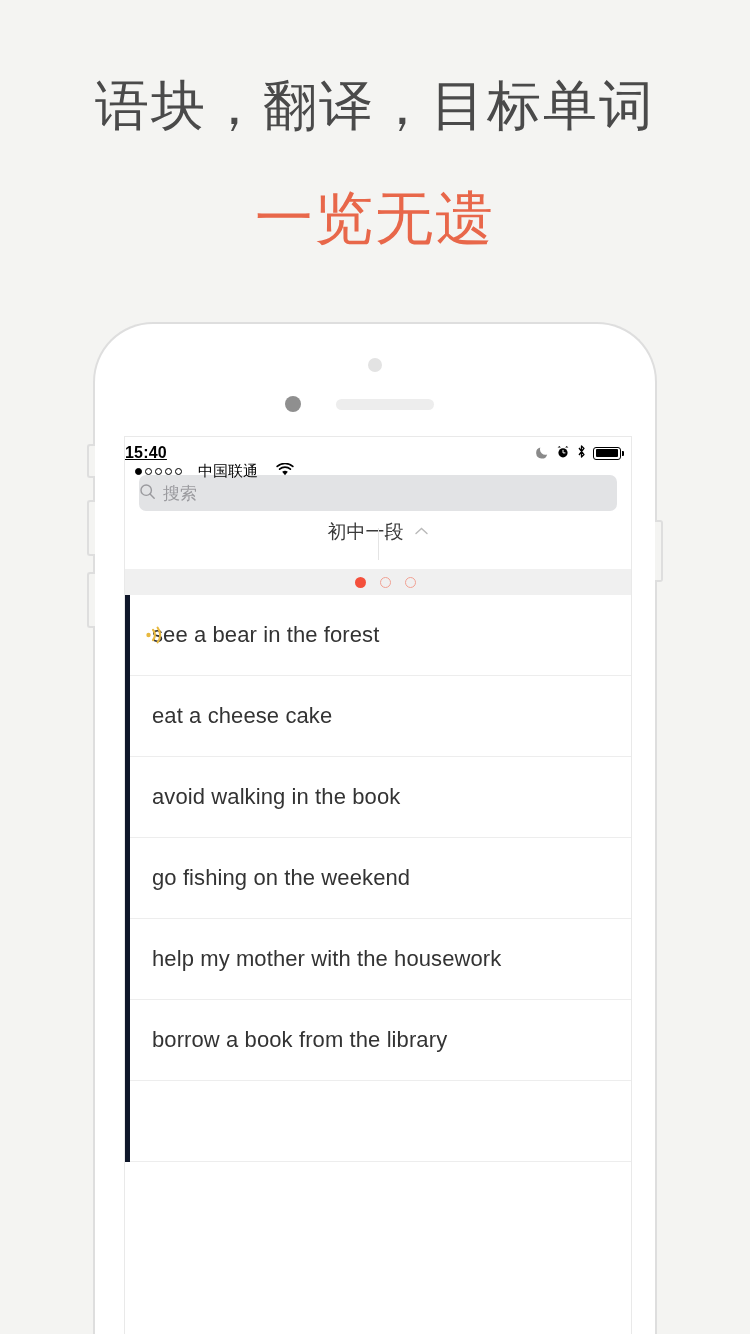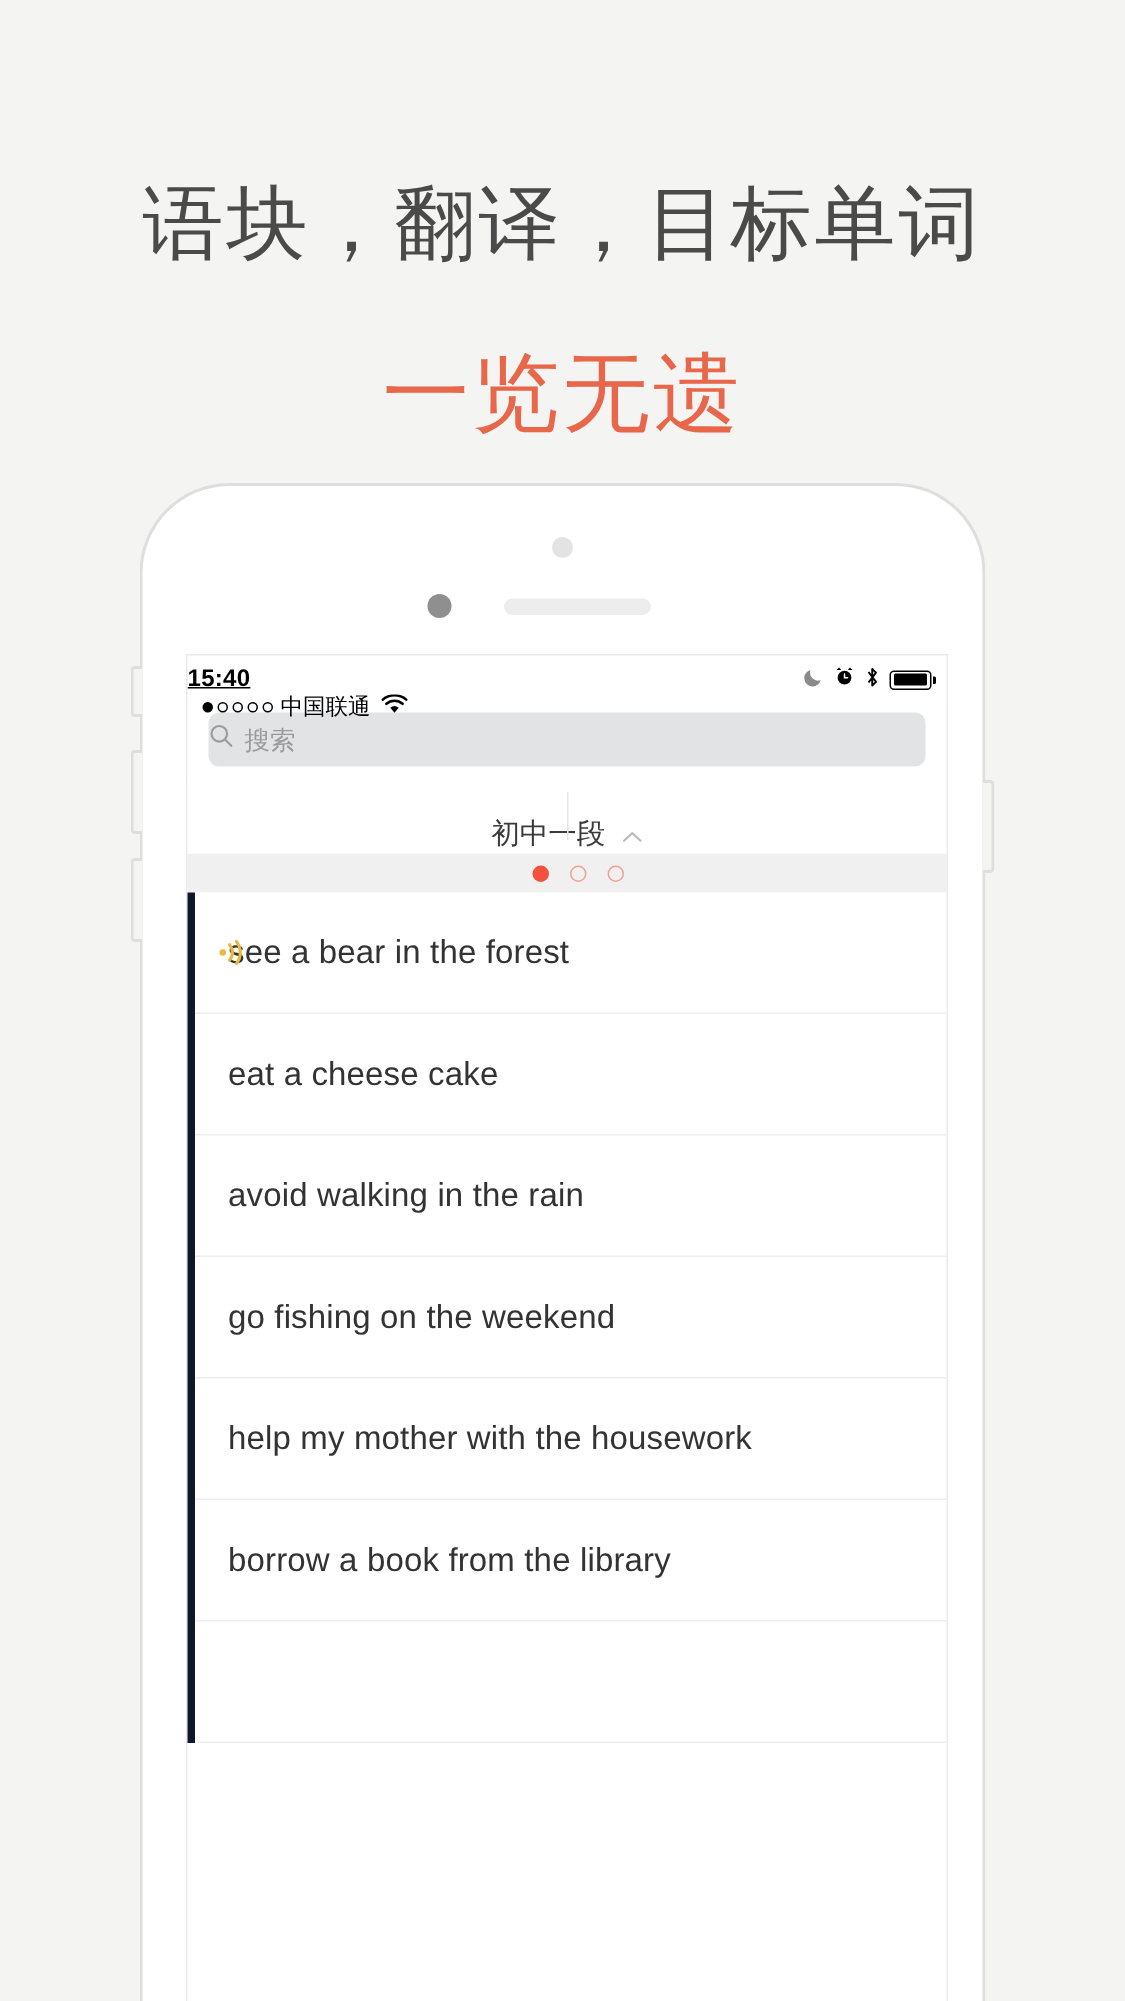--- a/index.html
+++ b/index.html
@@ -8,21 +8,21 @@
     background:#f4f4f2;
     font-family:"Liberation Sans","DejaVu Sans",sans-serif;
     overflow:hidden;
     position:relative;
   }
 
   
   .promo{
     position:absolute; left:0; right:0; top:0;
     text-align:center;
-    padding-top:118px;
+    padding-top:74px;
   }
   .promo-line1{
     font-size:54px;
     color:#4a4a4a;
     letter-spacing:2px;
     line-height:1.15;
     font-weight:400;
     white-space:nowrap;
   }
   .promo-line2{
@@ -93,21 +93,21 @@
 
   
   .statusbar{
     height:32px;
     display:flex; align-items:center;
     padding:0 10px;
     font-size:15px;
     color:#000;
     position:relative;
   }
-  .sb-left{ display:flex; align-items:center; gap:5px;margin-top:37px; }
+  .sb-left{ display:flex; align-items:center; gap:16px;margin-top:37px; }
   .sig-dots{ display:flex; align-items:center; gap:3px; }
   .sig-dots i{ width:7px; height:7px; border-radius:50%; border:1.2px solid #000; display:block; }
   .sig-dots i.on{ background:#000; }
   .carrier{ font-size:15px; letter-spacing:0px; }
   .wifi-ico{ display:inline-block; margin-left:2px; }
   .sb-center{
     position:absolute; left:0; right:0; 
     font-size:16px; font-weight:bold; letter-spacing:0.2px;text-decoration:underline;
   }
   .sb-right{ margin-left:auto; display:flex; align-items:center; gap:6px; }
@@ -131,21 +131,21 @@
     display:flex; align-items:center; gap:7px;
   }
   .searchbar .ph{ color:#9a9a9e; font-size:17px; }
 
   
   .filters{
     height:50px; display:flex; align-items:stretch; background:#fff;
     position:relative;
   }
   .filter{
-    flex:1; display:flex; align-items:flex-end; justify-content:center; gap:10px;
+    flex:1; display:flex; align-items:flex-start; justify-content:center; gap:10px;
     font-size:19px; color:#3a3a3a;
   }
   .filters:after{
     content:""; position:absolute; left:50%; top:9px; bottom:9px;
     width:1px; background:#e4e4e4;
   }
   .chev{ display:inline-block; color:#b9b9b9; }
 
   
   .dots-strip{
@@ -287,21 +287,21 @@
           </svg>
         </span>
         <span class="txt">see a bear in the forest</span>
       </div>
 
       <div class="row">
         <span class="txt">eat a cheese cake</span>
       </div>
 
       <div class="row">
-        <span class="txt">avoid walking in the rain</span>
+        <span class="txt">avoid walking in the book</span>
       </div>
 
       <div class="row">
         <span class="txt">go fishing on the weekend</span>
       </div>
 
 
 
       <div class="row">
         <span class="txt">help my mother with the housework</span>

